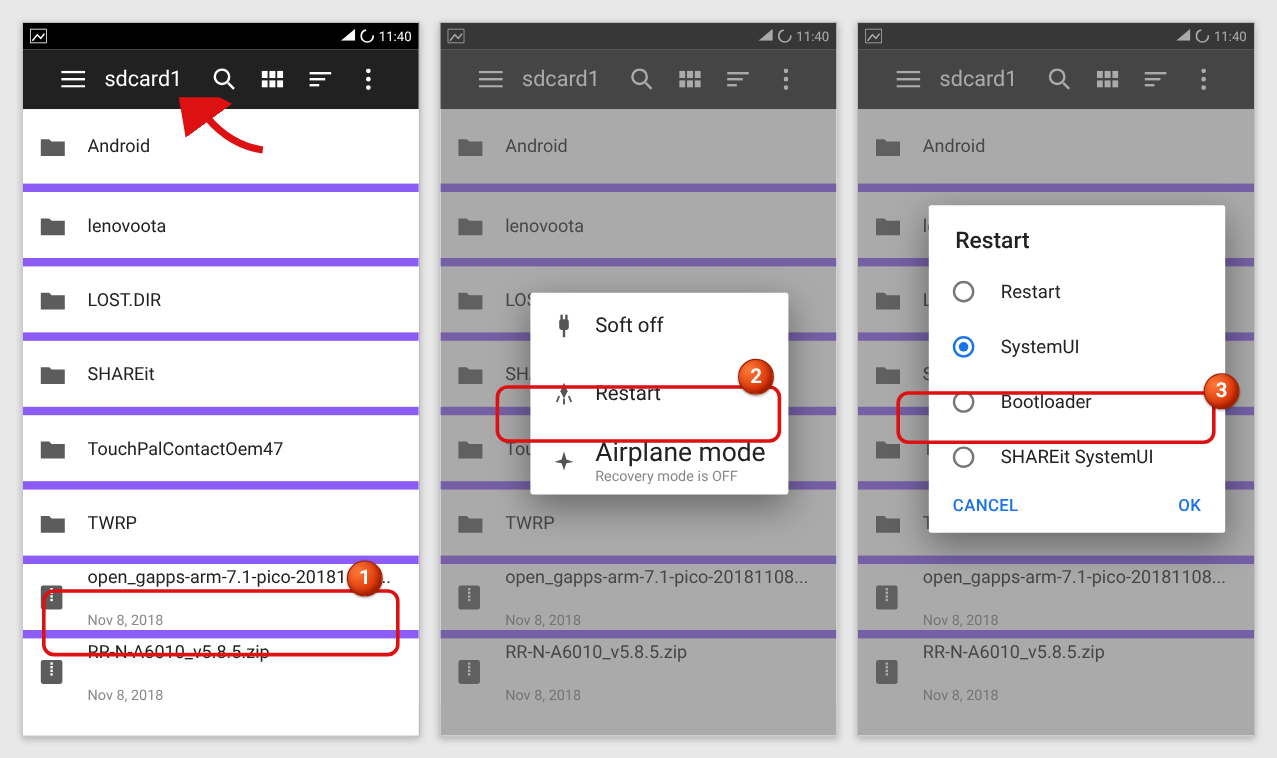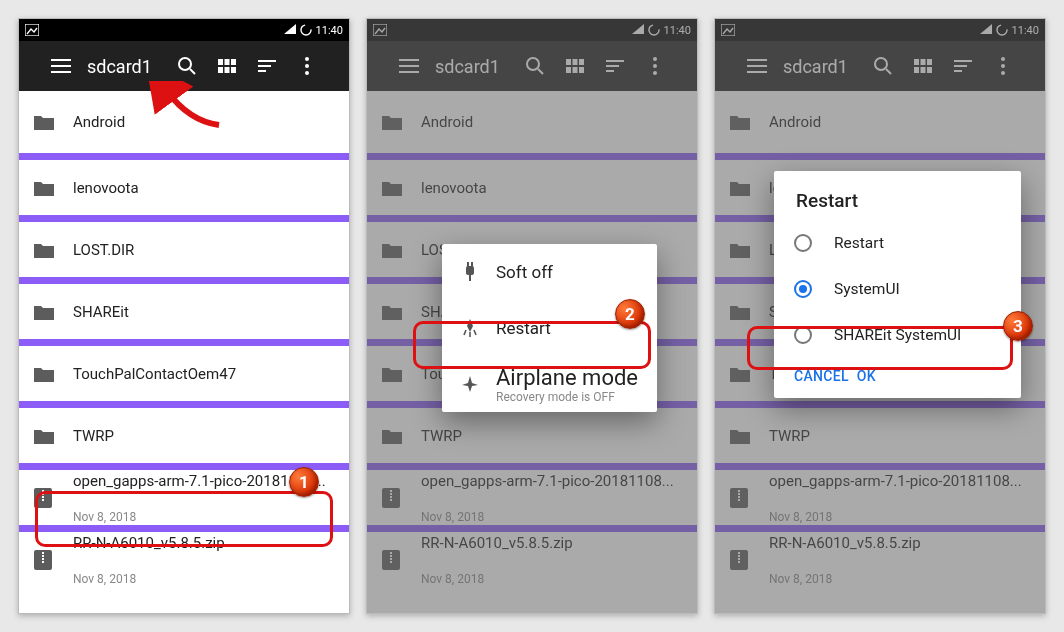--- a/index.html
+++ b/index.html
@@ -106,21 +106,21 @@
   .dlg-restart .radio {
     width:18px; height:18px; border:2px solid #777; border-radius:50%;
     margin-right:22px; position:relative; flex-shrink:0;
   }
   .dlg-restart .radio.sel { border-color:#1a73e8; }
   .dlg-restart .radio.sel::after {
     content:""; position:absolute; inset:3px; border-radius:50%; background:#1a73e8;
   }
   .dlg-restart .rlabel { font-size:15.5px; color:#222; }
   .dlg-restart .actions {
-    display:flex; justify-content:flex-start; gap:8px;
+    display:flex; justify-content:space-between; gap:8px;
     padding:10px 20px 10px;
   }
   .dlg-restart .actions span { color:#1a73e8; font-weight:500; font-size:14px; letter-spacing:.3px; }
 
   
   .callout {
     position:absolute;
     border:3px solid #d11;
     border-radius:10px;
     pointer-events:none;
@@ -679,20 +679,24 @@
         <div class="ropt">
           <span class="radio"></span>
           <span class="rlabel">Restart</span>
         </div>
         <div class="ropt">
           <span class="radio sel"></span>
           <span class="rlabel">SystemUI</span>
         </div>
         <div class="ropt">
           <span class="radio"></span>
+          <span class="rlabel">Bootloader</span>
+        </div>
+        <div class="ropt">
+          <span class="radio"></span>
           <span class="rlabel">SHAREit SystemUI</span>
         </div>
       </div>
     <div class="actions">
       <span>CANCEL</span>
       <span>OK</span>
     </div>
   </div>
 
   <div class="callout" style="left:32px; right:32px; top:307px; height:44px;"></div>

